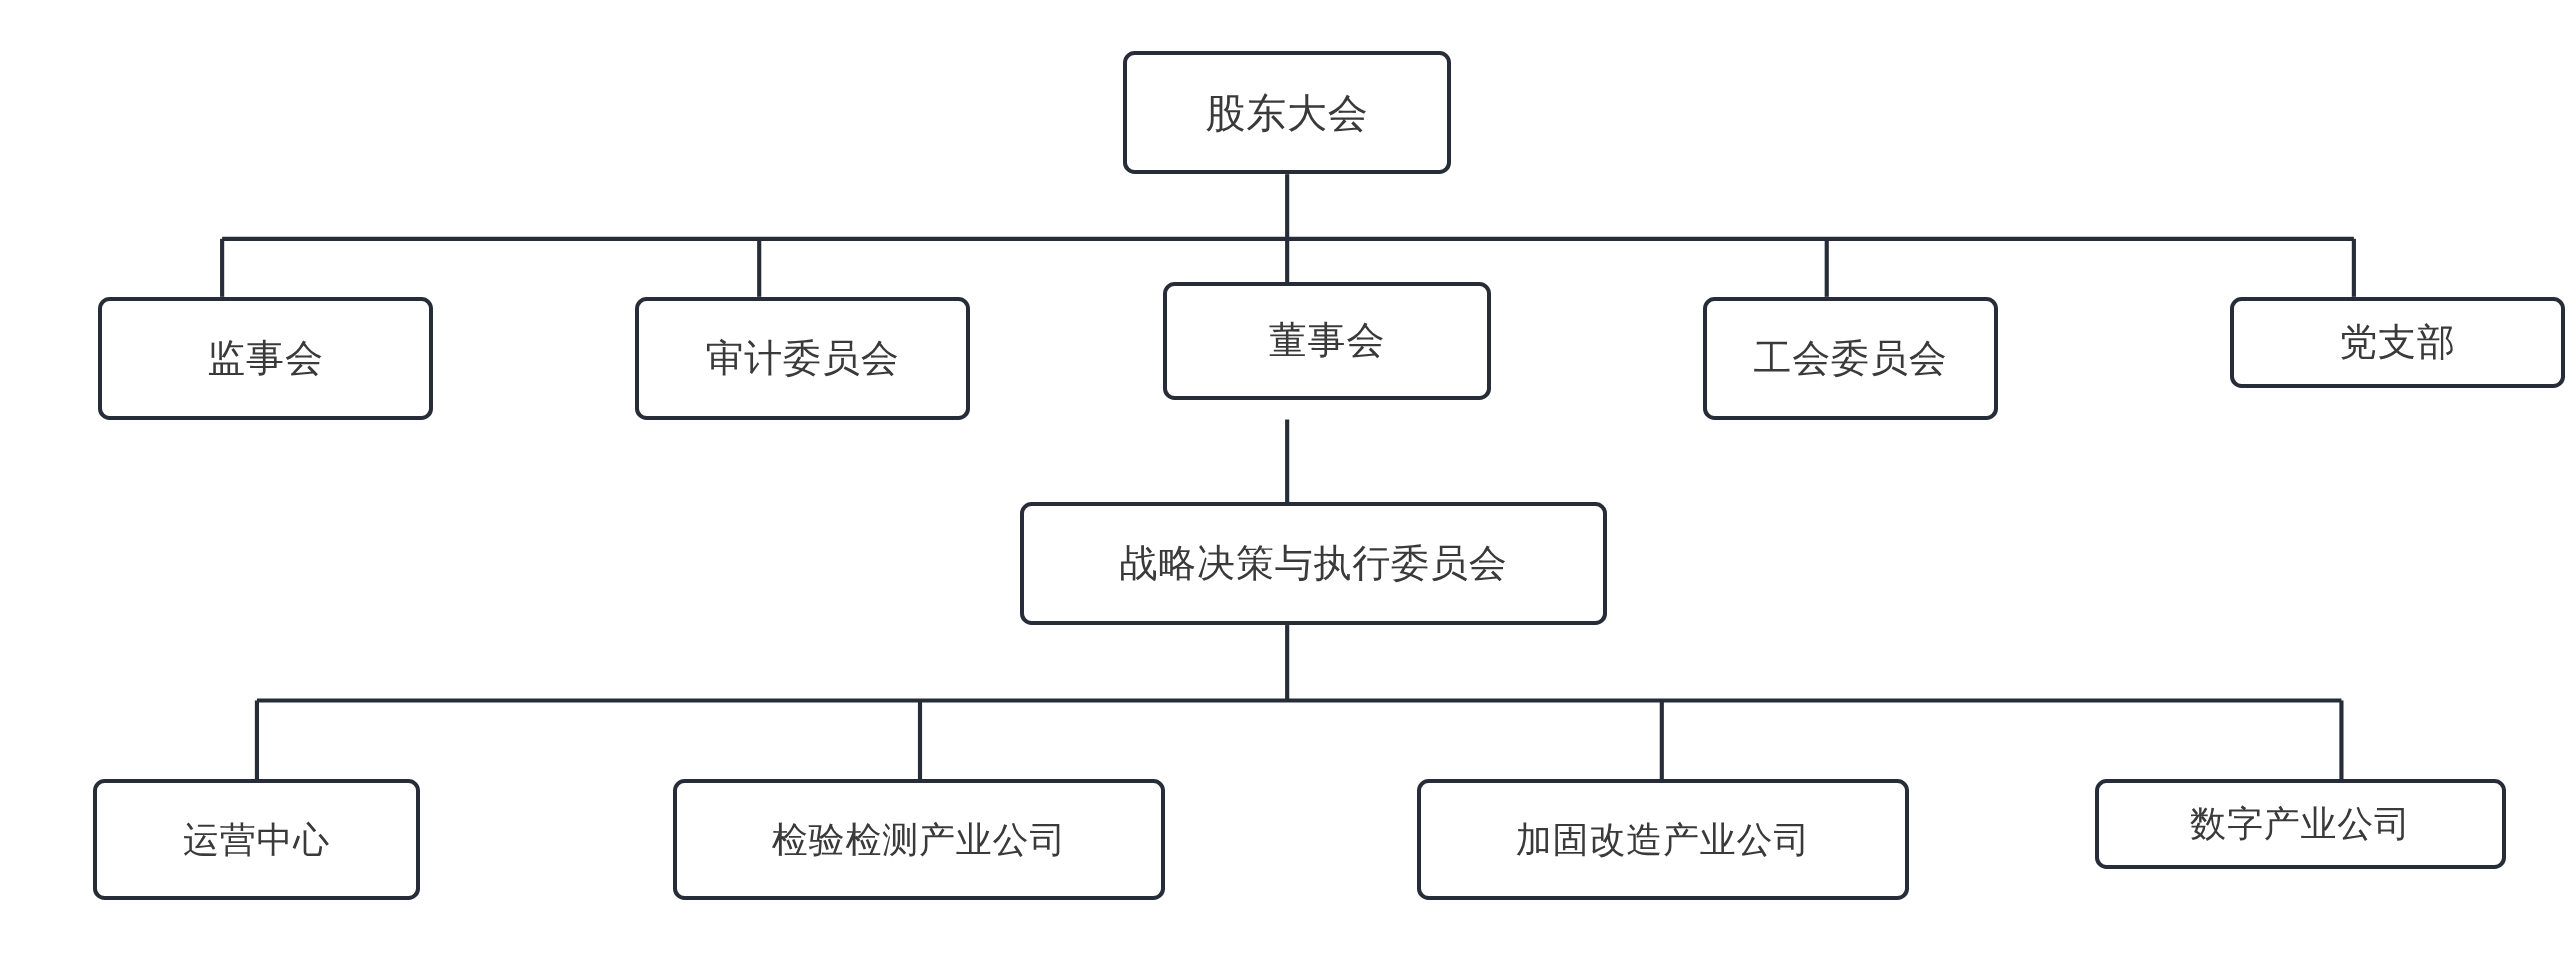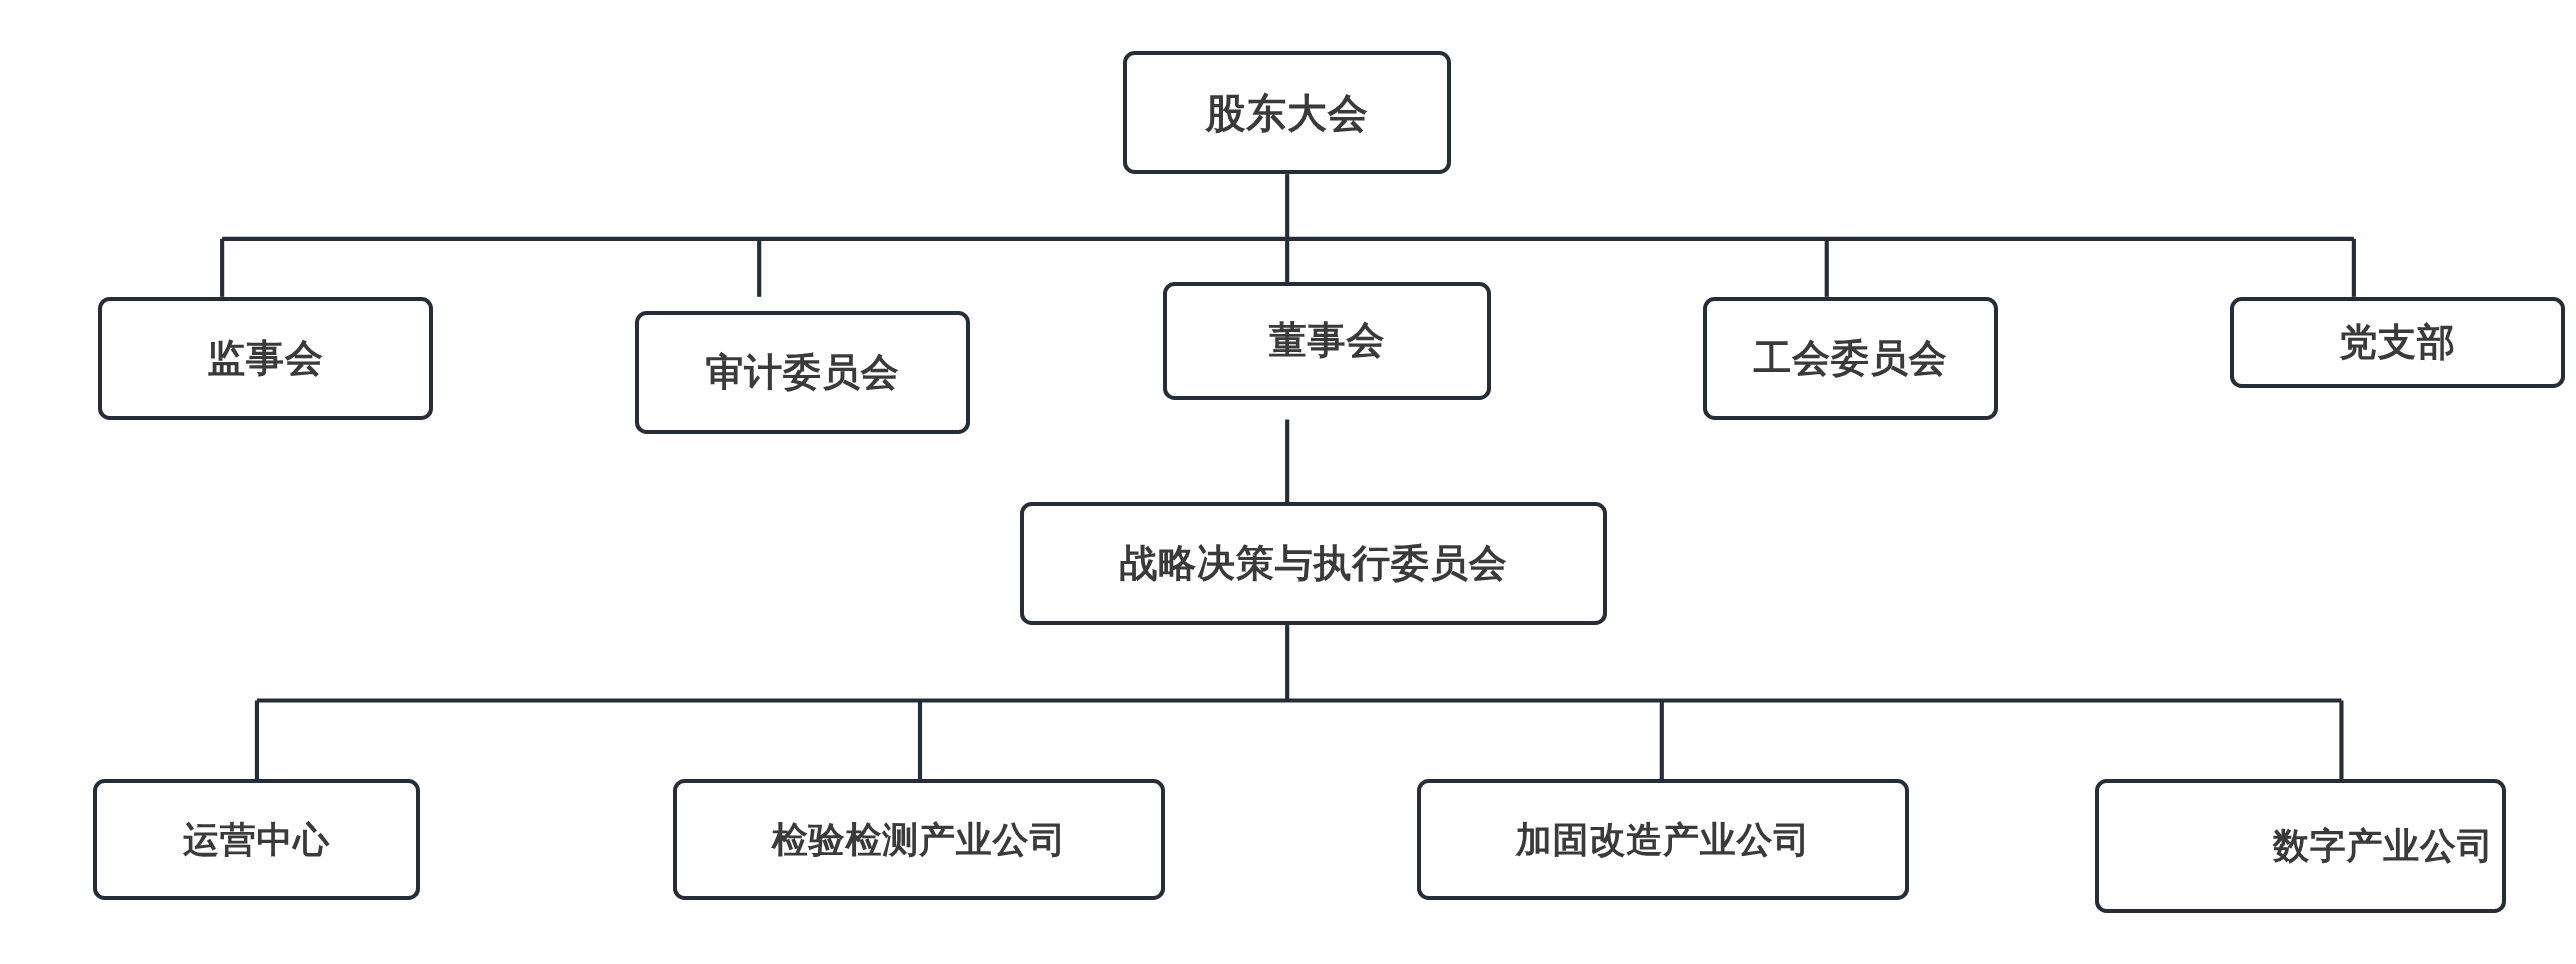--- a/index.html
+++ b/index.html
@@ -29,21 +29,21 @@
     position: absolute;
     box-sizing: border-box;
     background: #ffffff;
     border: 4.1px solid #262d38;
     border-radius: 11.6px;
     display: flex;
     align-items: center;
     justify-content: center;
     text-align: center;
     color: #3a3a3a;
-    font-weight: bold;
+    font-weight: normal;
     letter-spacing: 0.8px;
     line-height: 1.1;
     white-space: nowrap;
   }
   .node-label {
     display: block;
     padding: 0 8.3px;
   }
   .size-root   { font-size: 40px; }
   .size-l2     { font-size: 38px; margin-left: 40px; }
@@ -72,21 +72,21 @@
       <line x1="2825" y1="845" x2="2825" y2="940" stroke="#262d38" stroke-width="5" stroke-linecap="butt"></line>
     </svg>
 
   <div id="node-layer">
       <div class="org-node size-root" style="left: 1123px; top: 51px; width: 328px; height: 123px;">
         <span class="node-label">股东大会</span>
       </div>
       <div class="org-node size-l2" style="left: 58px; top: 297px; width: 335px; height: 123px;">
         <span class="node-label">监事会</span>
       </div>
-      <div class="org-node size-l2" style="left: 595px; top: 311px; width: 335px; height: 123px;">
+      <div class="org-node size-l2" style="left: 595px; top: 297px; width: 335px; height: 123px;">
         <span class="node-label">审计委员会</span>
       </div>
       <div class="org-node size-l2" style="left: 1123px; top: 282px; width: 328px; height: 118px;">
         <span class="node-label">董事会</span>
       </div>
       <div class="org-node size-l2" style="left: 1663px; top: 297px; width: 295px; height: 123px;">
         <span class="node-label">工会委员会</span>
       </div>
       <div class="org-node size-l2" style="left: 2190px; top: 297px; width: 335px; height: 91px;">
         <span class="node-label">党支部</span>
@@ -96,19 +96,19 @@
       </div>
       <div class="org-node size-l4" style="left: 93px; top: 779px; width: 327px; height: 121px; justify-content: center;">
         <span class="node-label">运营中心</span>
       </div>
       <div class="org-node size-l4" style="left: 673px; top: 779px; width: 492px; height: 121px;">
         <span class="node-label">检验检测产业公司</span>
       </div>
       <div class="org-node size-l4" style="left: 1417px; top: 779px; width: 492px; height: 121px;">
         <span class="node-label">加固改造产业公司</span>
       </div>
-      <div class="org-node size-l4" style="left: 2095px; top: 779px; width: 411px; height: 134px; justify-content: flex-end;">
+      <div class="org-node size-l4" style="left: 2095px; top: 779px; width: 411px; height: 90px;">
         <span class="node-label">数字产业公司</span>
       </div>
     </div>
 
 </div>
 
 
 </body></html>

